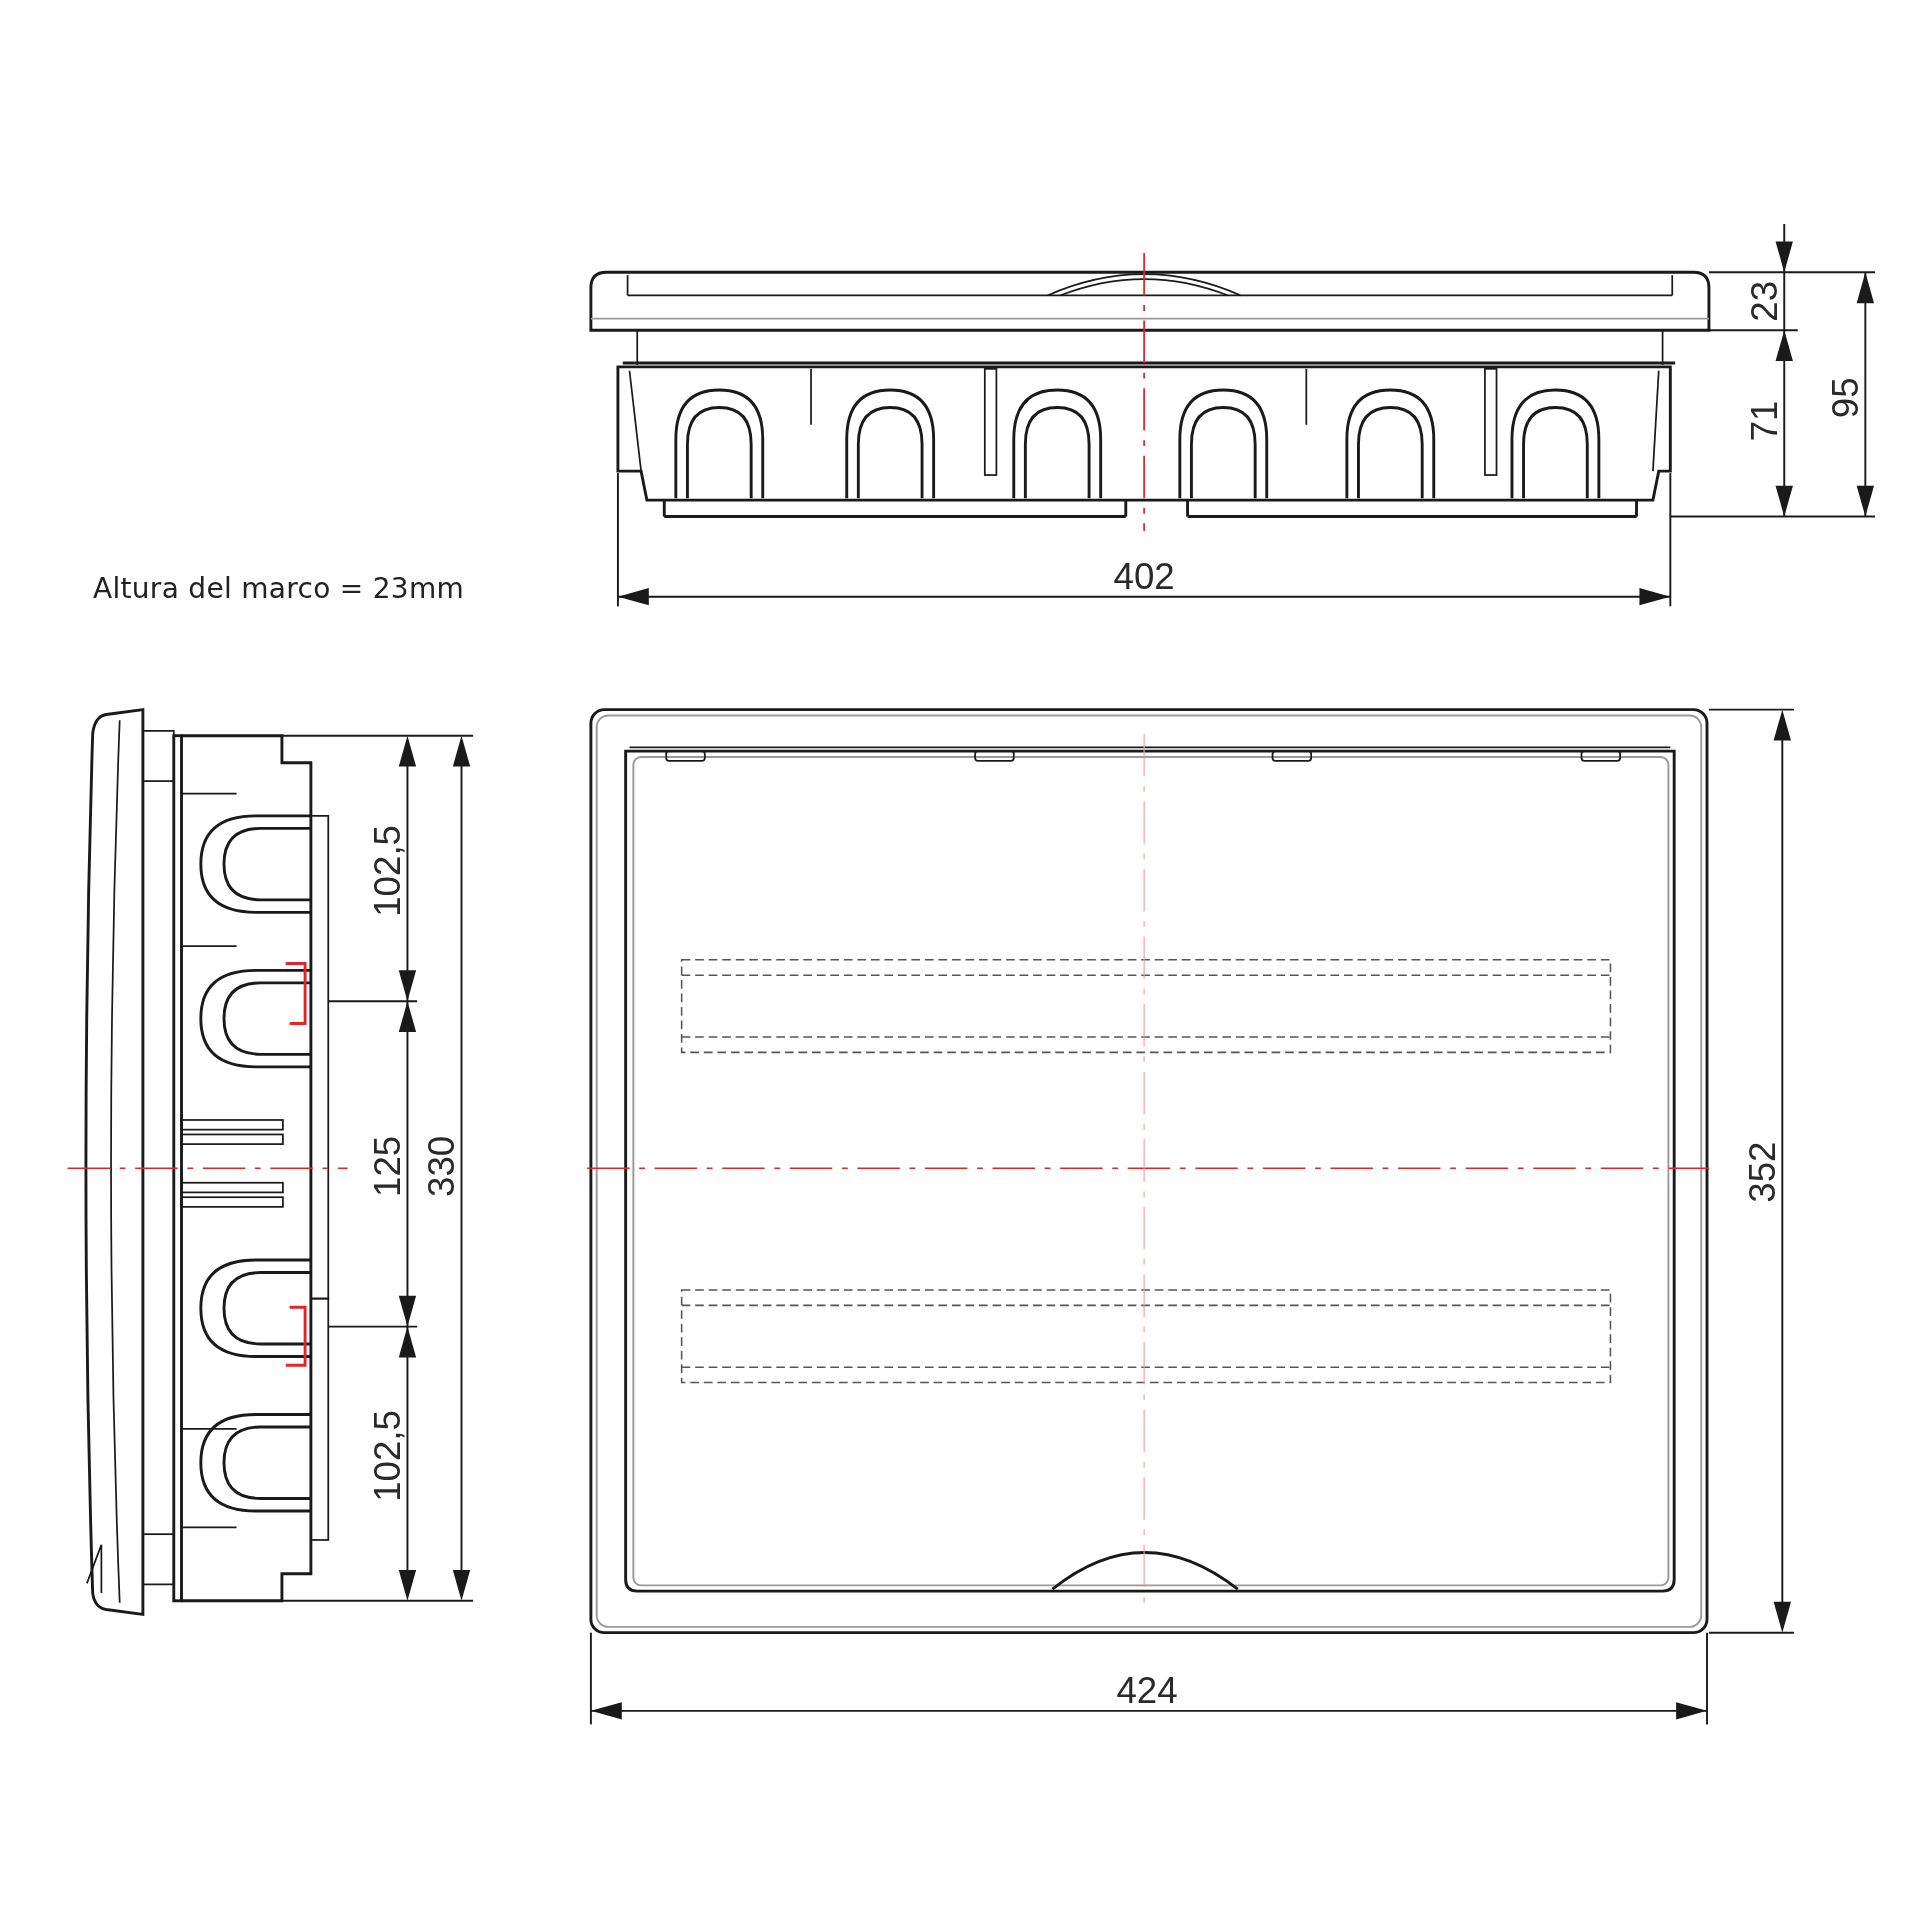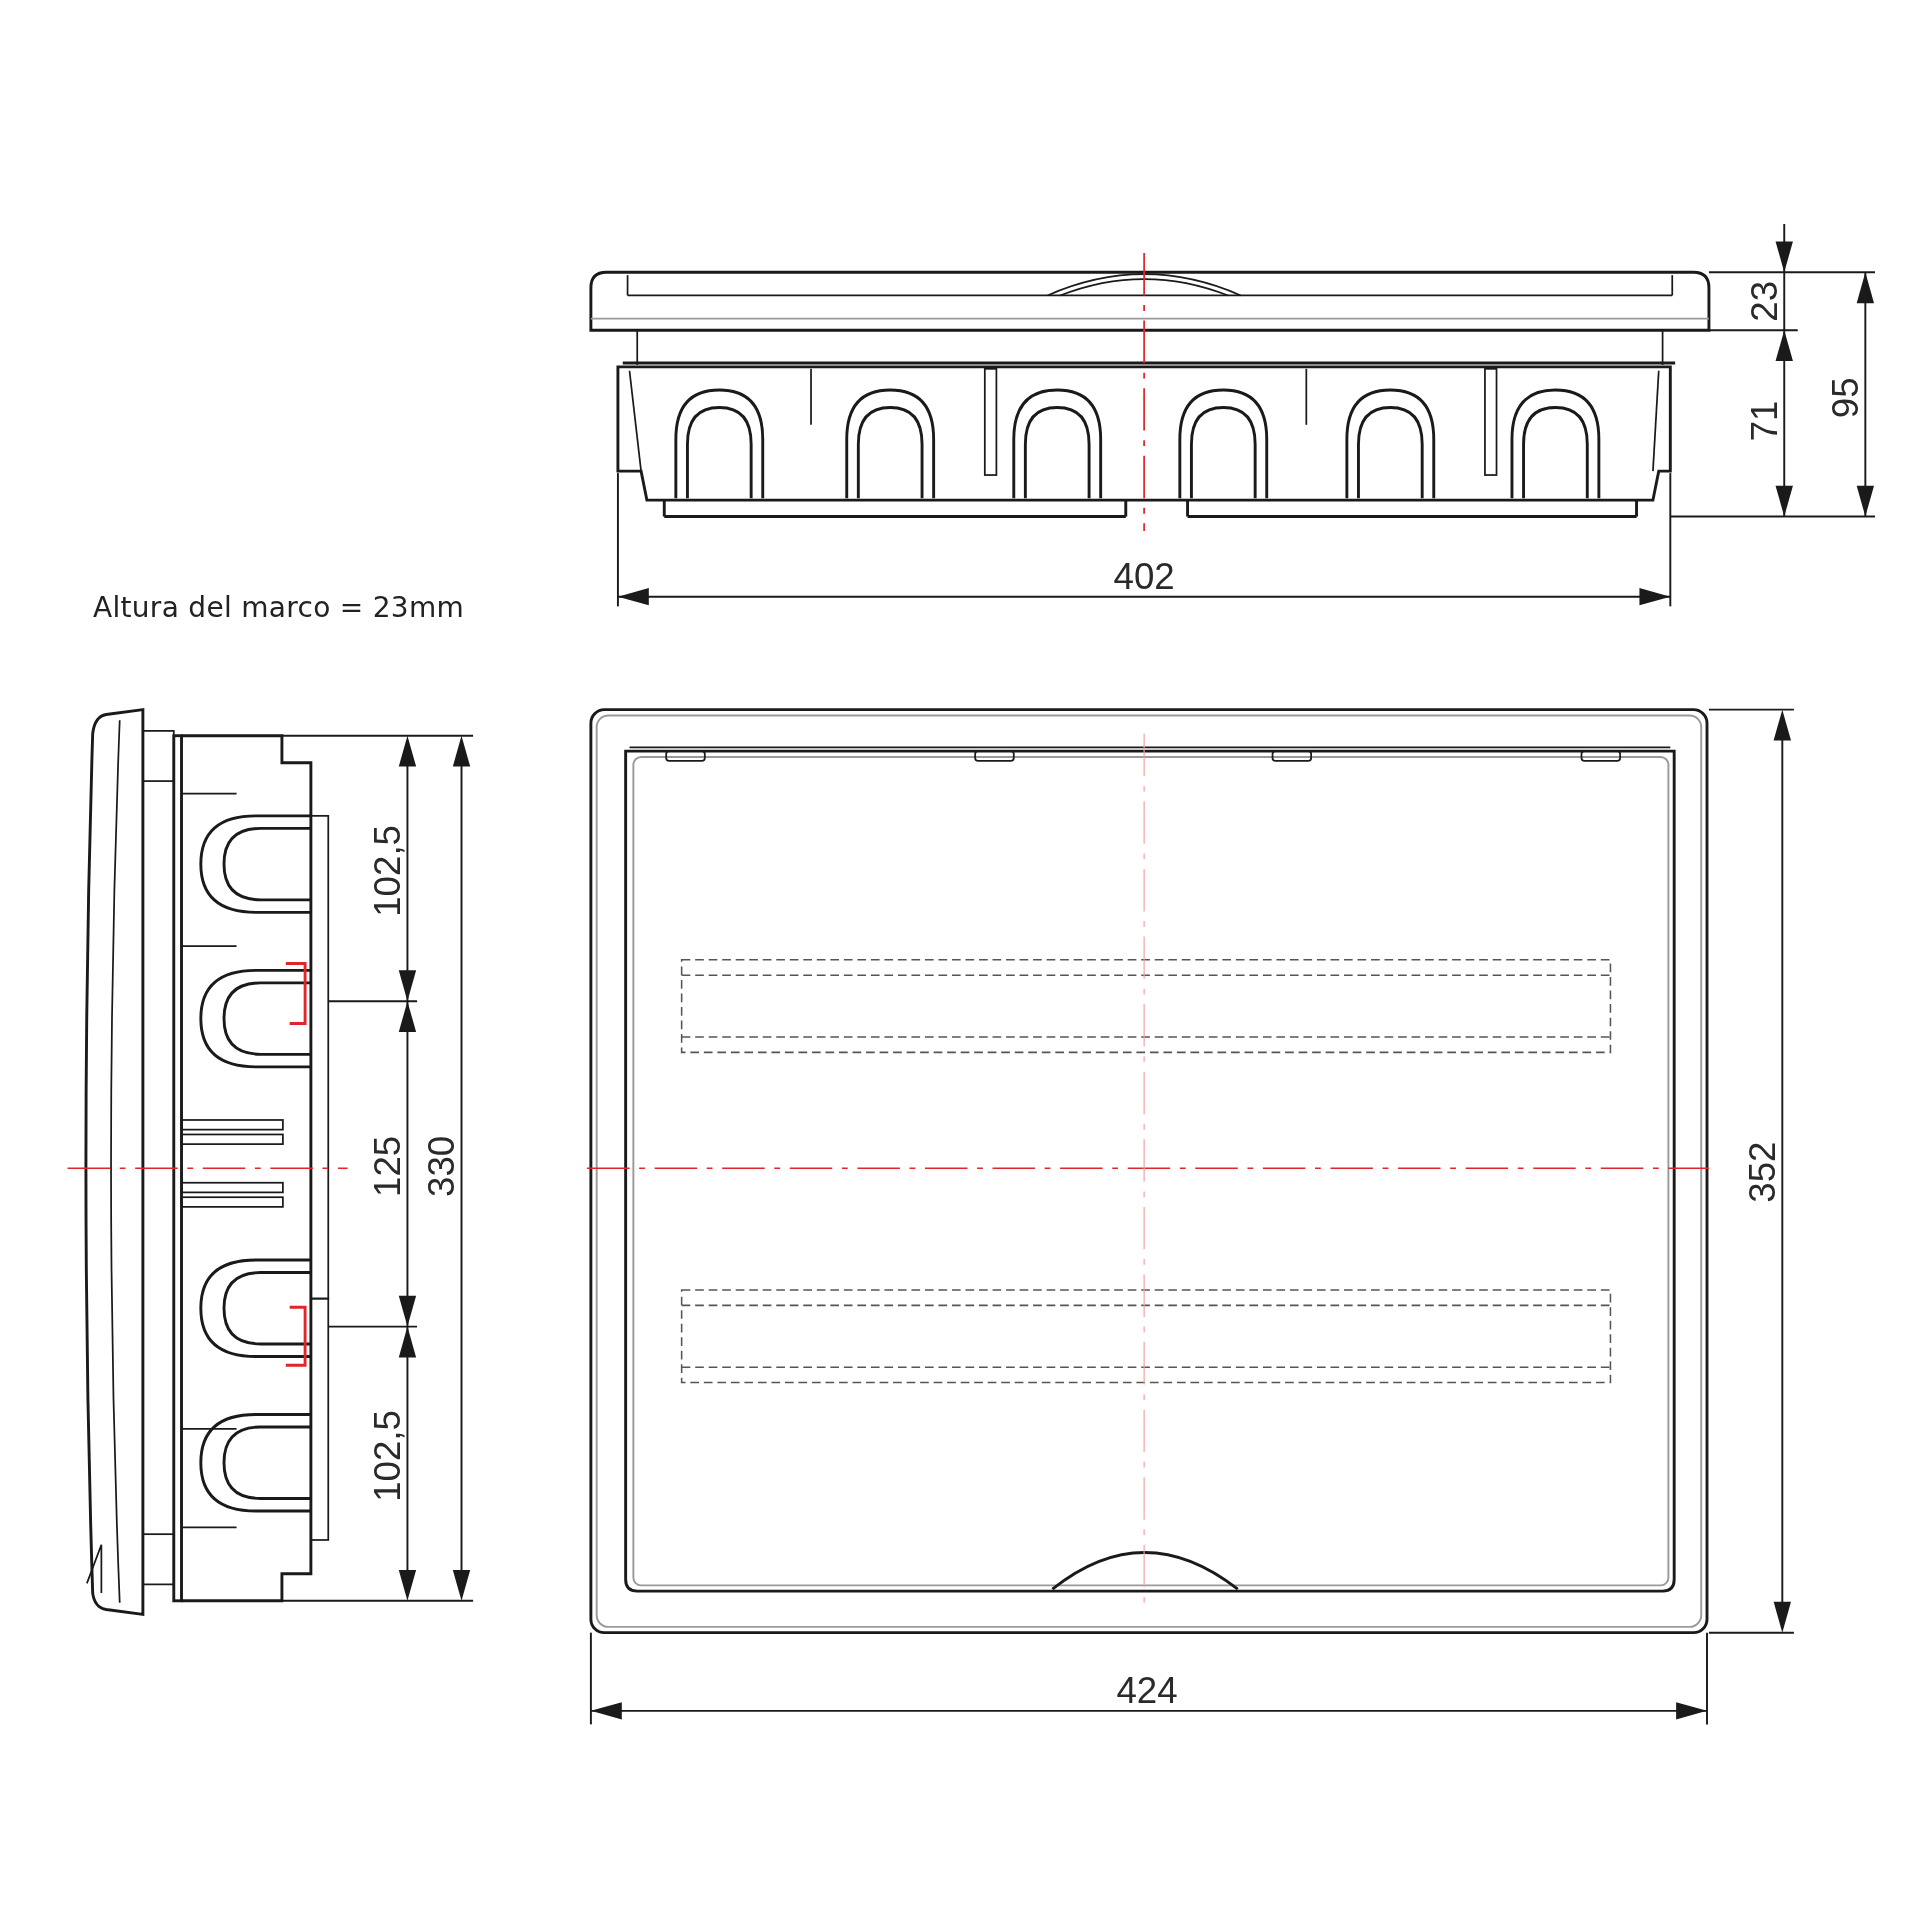--- a/index.html
+++ b/index.html
@@ -7,21 +7,21 @@
   svg { position: absolute; left: 0; top: 0; }
   .ln { stroke: #1a1a1a; fill: none; stroke-width: 3; }
   .thin { stroke: #1a1a1a; fill: none; stroke-width: 1.8; }
   .gry { stroke: #9a9a9a; fill: none; stroke-width: 2; }
   .dim { stroke: #1a1a1a; fill: none; stroke-width: 2; }
   .red { stroke: #e0262b; fill: none; stroke-width: 1.8; stroke-dasharray: 44 10 6 10; }
   .redthin { stroke: #f2a0a0; fill: none; stroke-width: 1.2; stroke-dasharray: 44 10 6 10; }
   .dash { stroke: #555; fill: none; stroke-width: 1.6; stroke-dasharray: 9 5; }
   .arrow { fill: #1a1a1a; }
   .dimtxt { font-family: "Liberation Sans", sans-serif; font-size: 38px; fill: #2a2a2a; }
-  .note { position: absolute; left: 93px; top: 591px; font-family: "DejaVu Sans", sans-serif; font-size: 28px; color: #222; letter-spacing: 0.3px; }
+  .note { position: absolute; left: 93px; top: 572px; font-family: "DejaVu Sans", sans-serif; font-size: 28px; color: #222; letter-spacing: 0.3px; }
 </style>
 </head>
 <body>
 
 <div class="note">Altura del marco = 23mm</div>
 
 <svg width="1931" height="1931" viewBox="0 0 2000 2000">
 
   <g>
 

